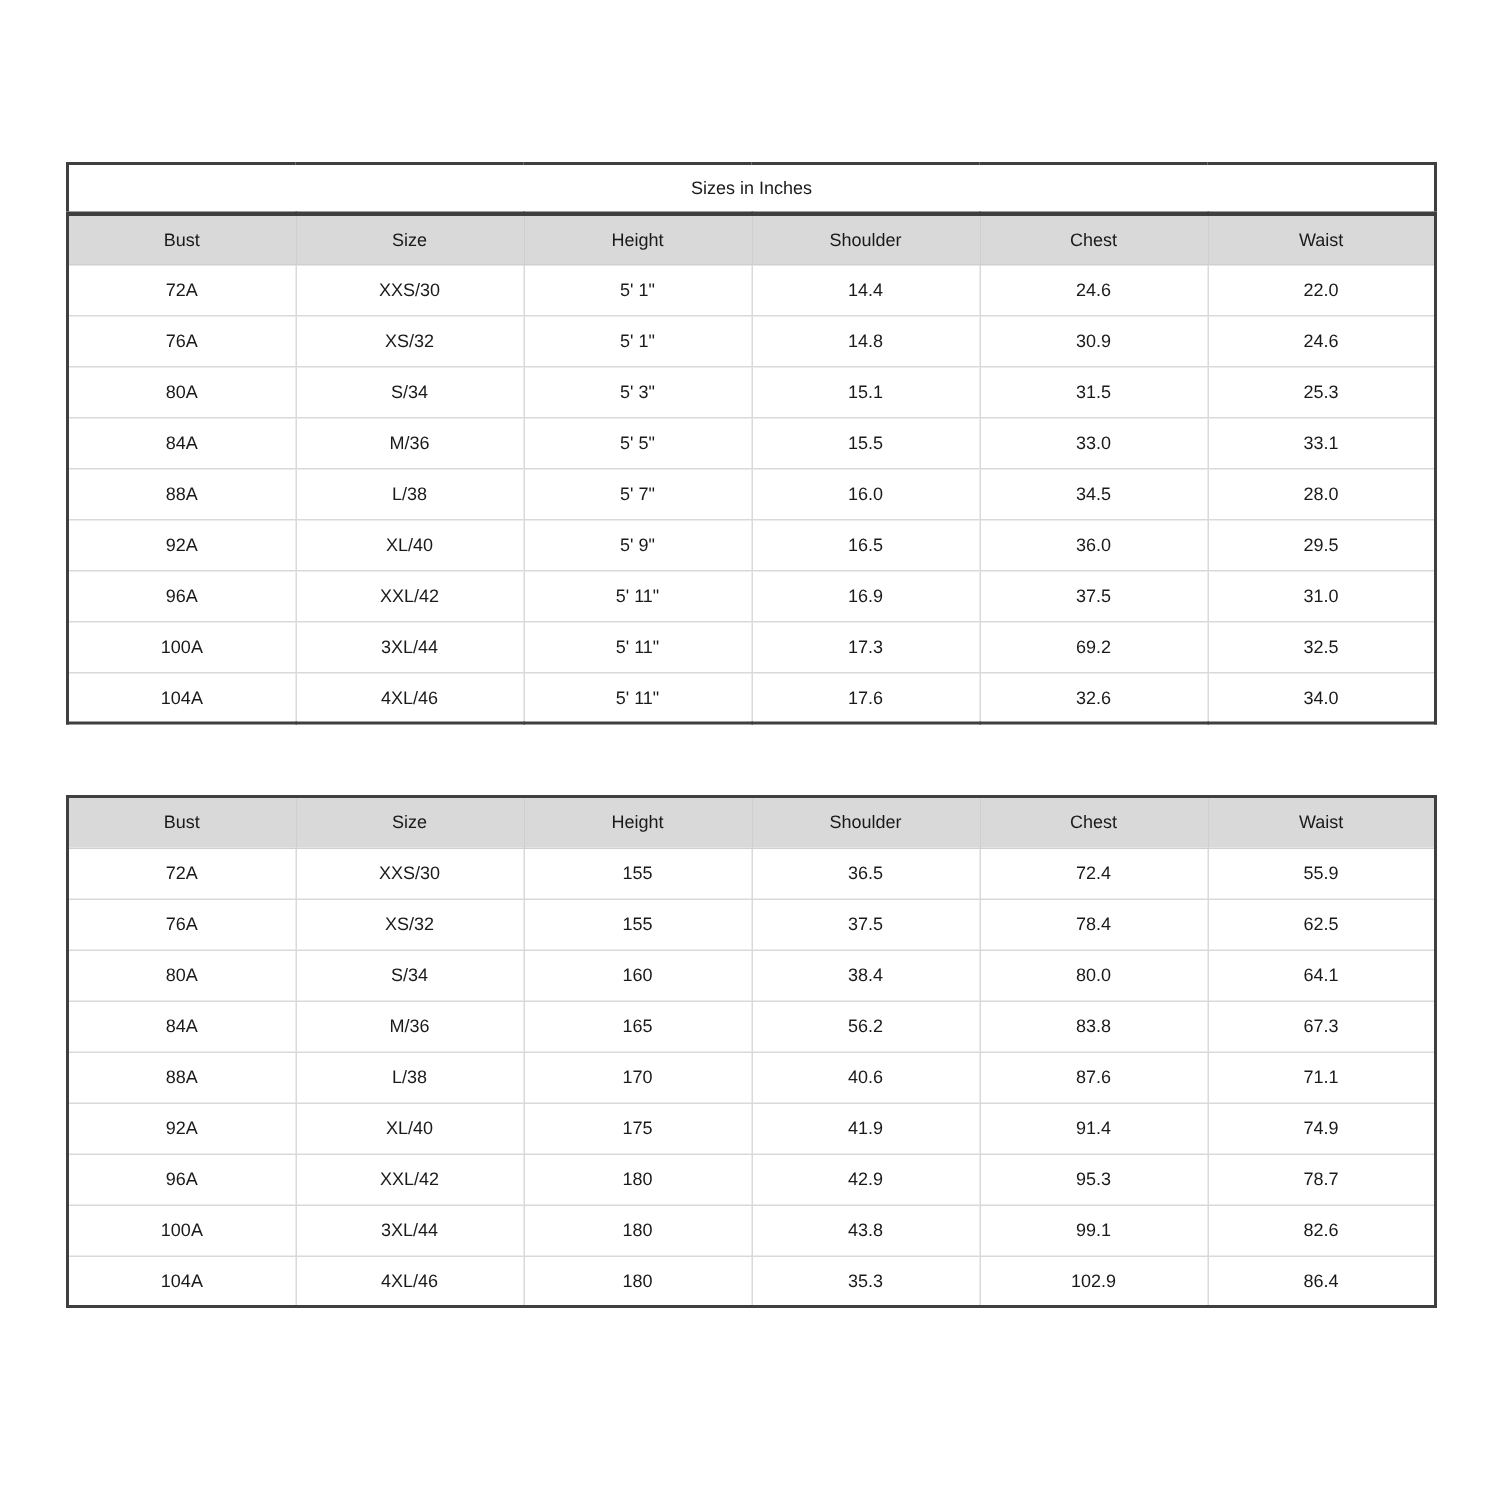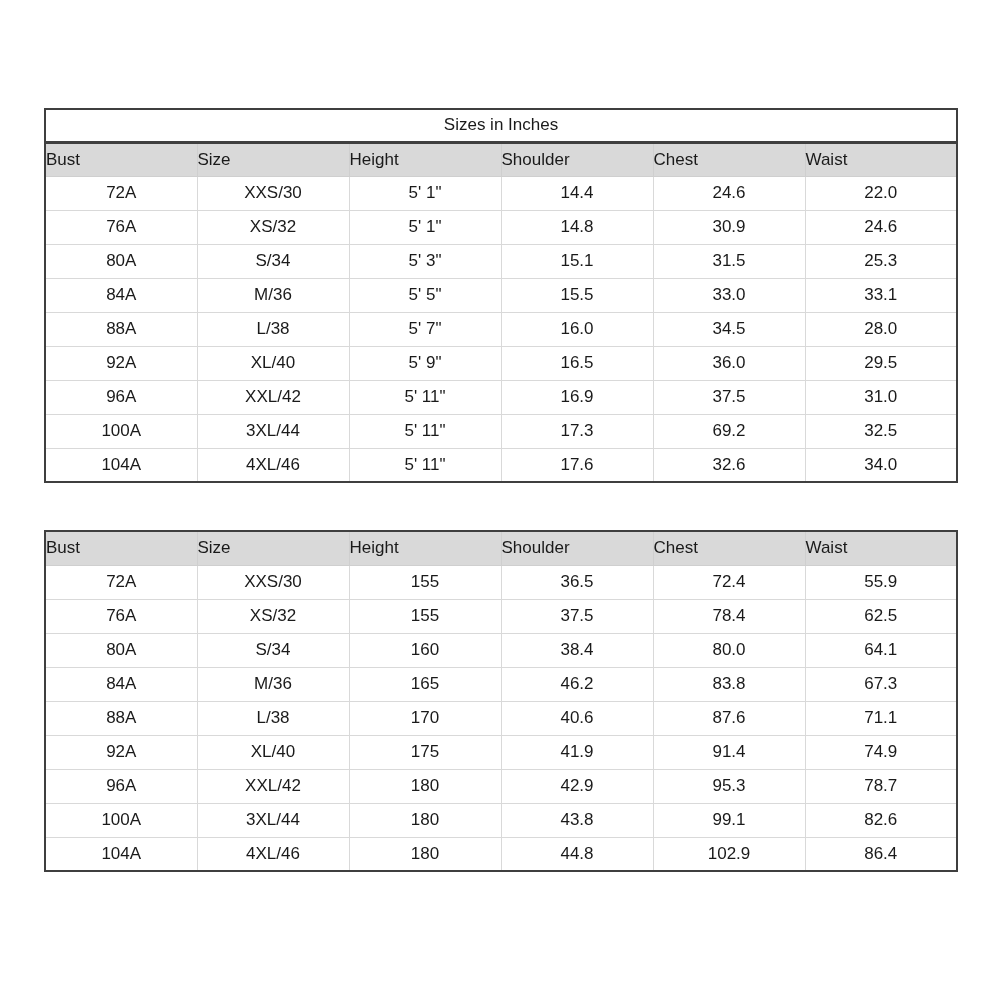--- a/index.html
+++ b/index.html
@@ -25,37 +25,37 @@
     font-size: 20px;
     letter-spacing: 0.3px;
   }
   table.size-table {
     position: absolute;
     left: 44px;
     width: 914px;
     border-collapse: collapse;
     table-layout: fixed;
     border: 2px solid #3f3f3f;
-    font-size: 17px;
+    font-size: 12px;
   }
   #table-inches { top: 108px; }
   #table-cm     { top: 530px; }
   .title-cell {
     height: 33px;
     text-align: center;
     vertical-align: middle;
     font-weight: normal;
     background: #ffffff;
     border-bottom: 3px solid #3f3f3f;
   }
   .header-row th {
     height: 34px;
     background: #d9d9d9;
     font-weight: normal;
-    text-align: left;
+    text-align: center;
     vertical-align: middle;
     border-left: 1px solid #cfcfcf;
     border-right: 1px solid #cfcfcf;
     border-bottom: 1px solid #cfcfcf;
   }
   tbody td {
     height: 34px;
     text-align: center;
     vertical-align: middle;
     background: #ffffff;
@@ -210,21 +210,21 @@
           <td>S/34</td>
           <td>160</td>
           <td>38.4</td>
           <td>80.0</td>
           <td>64.1</td>
         </tr>
         <tr>
           <td>84A</td>
           <td>M/36</td>
           <td>165</td>
-          <td>46.2</td>
+          <td>56.2</td>
           <td>83.8</td>
           <td>67.3</td>
         </tr>
         <tr>
           <td>88A</td>
           <td>L/38</td>
           <td>170</td>
           <td>40.6</td>
           <td>87.6</td>
           <td>71.1</td>
@@ -250,20 +250,20 @@
           <td>3XL/44</td>
           <td>180</td>
           <td>43.8</td>
           <td>99.1</td>
           <td>82.6</td>
         </tr>
         <tr>
           <td>104A</td>
           <td>4XL/46</td>
           <td>180</td>
-          <td>44.8</td>
+          <td>35.3</td>
           <td>102.9</td>
           <td>86.4</td>
         </tr>
       </tbody>
   </table>
 
 </div>
 
 </body></html>

